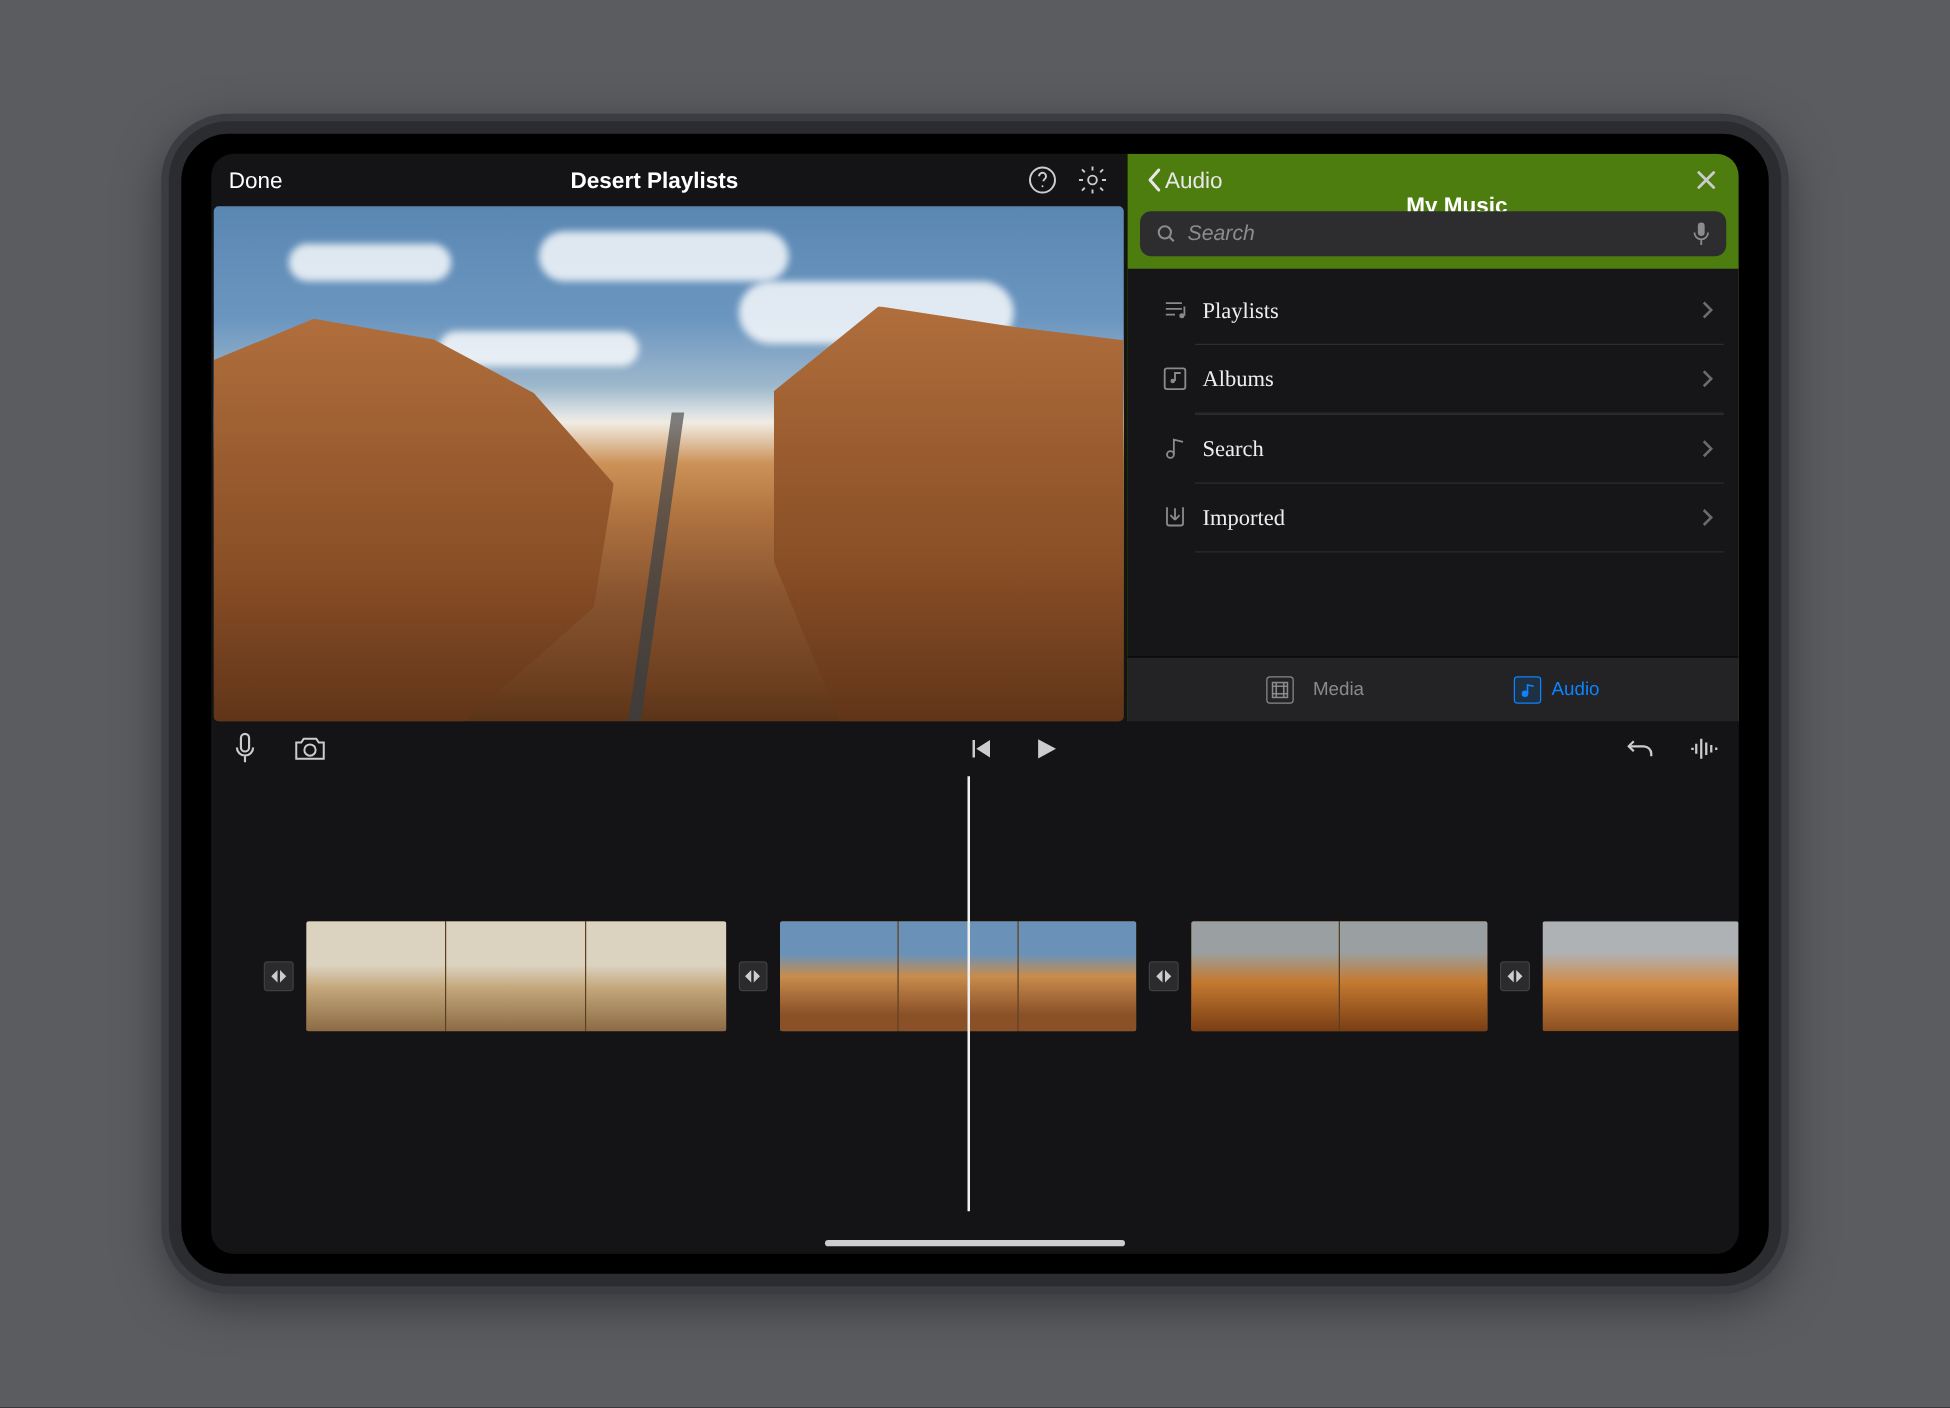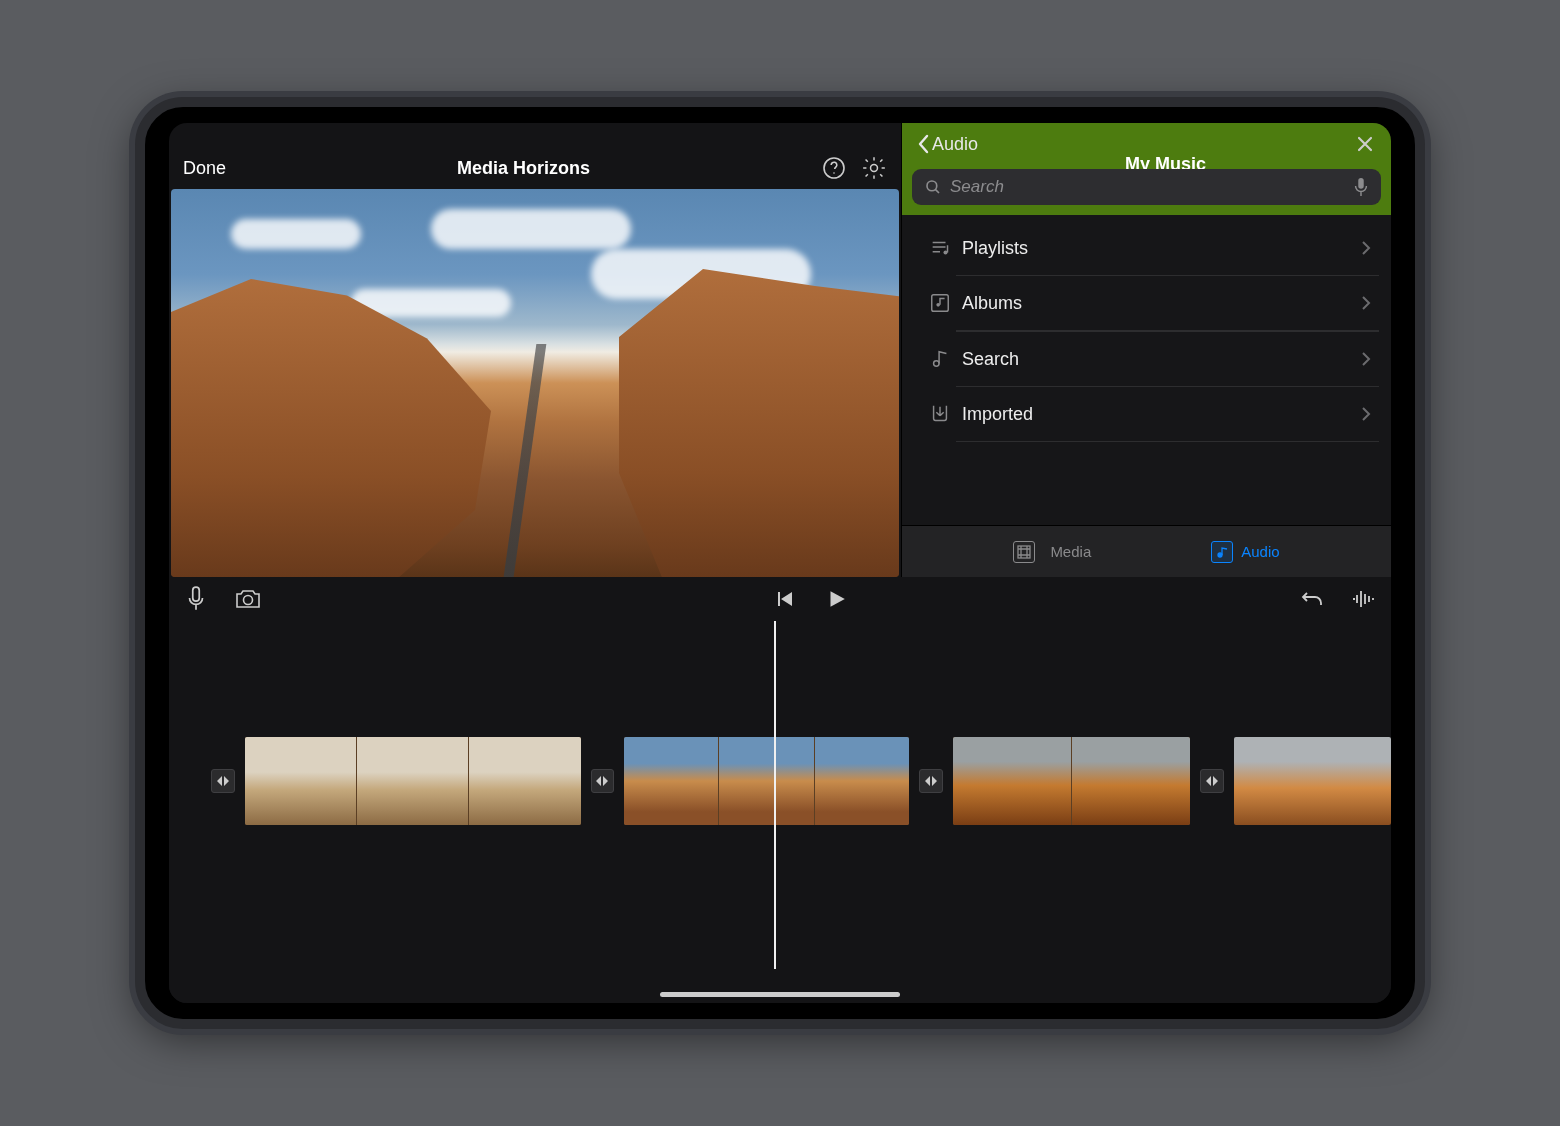--- a/index.html
+++ b/index.html
@@ -33,21 +33,20 @@
   flex-direction: column;
 }
 .top-row {
   display: flex;
   height: 454px;
 }
 .left-pane {
   flex: 0 0 732px;
   display: flex;
   flex-direction: column;
-  margin-top: 24px;
 }
 .topbar {
   height: 42px;
   display: flex;
   align-items: center;
   padding: 0 14px;
   color: #fff;
 }
 .topbar .left { flex: 0 0 auto; font-size: 18px; }
 .topbar .center { flex: 1; text-align: center; font-weight: 600; font-size: 18px; }
@@ -108,21 +107,21 @@
   flex: 1; background: transparent; border: 0; outline: 0;
   color: #ccc; font-size: 17px; font-style: italic;
 }
 .search-field input::placeholder { color: #8c8c8e; }
 .category-list { flex: 1; overflow: hidden; background: #161618; padding-top: 6px; }
 .cat-row {
   display: flex; align-items: center; height: 54px;
   padding: 0 20px; cursor: pointer;
 }
 .cat-icon { width: 36px; display: flex; align-items: center; justify-content: center; color: #8a8a8c; }
-.cat-label { flex: 1; color: #ededed; font-size: 18px; padding-left: 4px; }
+.cat-label { flex: 1; color: #ededed; font-size: 18px; padding-left: 4px; font-family: Liberation Serif, serif; }
 .cat-sep { border-bottom: 1px solid #2d2d2f; margin-left: 54px; margin-right: 12px; }
 .chev { color: #6b6b6e; }
 .panel-footer {
   height: 52px;
   display: flex;
   align-items: center;
   justify-content: center;
   gap: 120px;
   background: #232325;
   border-top: 1px solid #000;
@@ -212,21 +211,21 @@
 <body>
 
 <div class="ipad-frame">
   <div class="screen">
 
     <div class="top-row">
 
       <div class="left-pane">
         <div class="topbar">
           <div class="left">Done</div>
-          <div class="center">Media Horizons</div>
+          <div class="center">Desert Playlists</div>
           <div class="right">
             <div class="icon-btn">
               <svg width="24" height="24" viewBox="0 0 24 24" fill="none" stroke="currentColor" stroke-width="1.6">
                 <circle cx="12" cy="12" r="10"></circle>
                   <path d="M9.2 9a2.8 2.8 0 115.1 1.6c-.7.9-1.6 1.2-1.6 2.4"></path>
                   <circle cx="12" cy="17" r=".8" fill="currentColor" stroke="none"></circle>
               </svg>
             </div>
             <div class="icon-btn">
               <svg width="26" height="26" viewBox="0 0 24 24" fill="none" stroke="currentColor" stroke-width="1.4">

